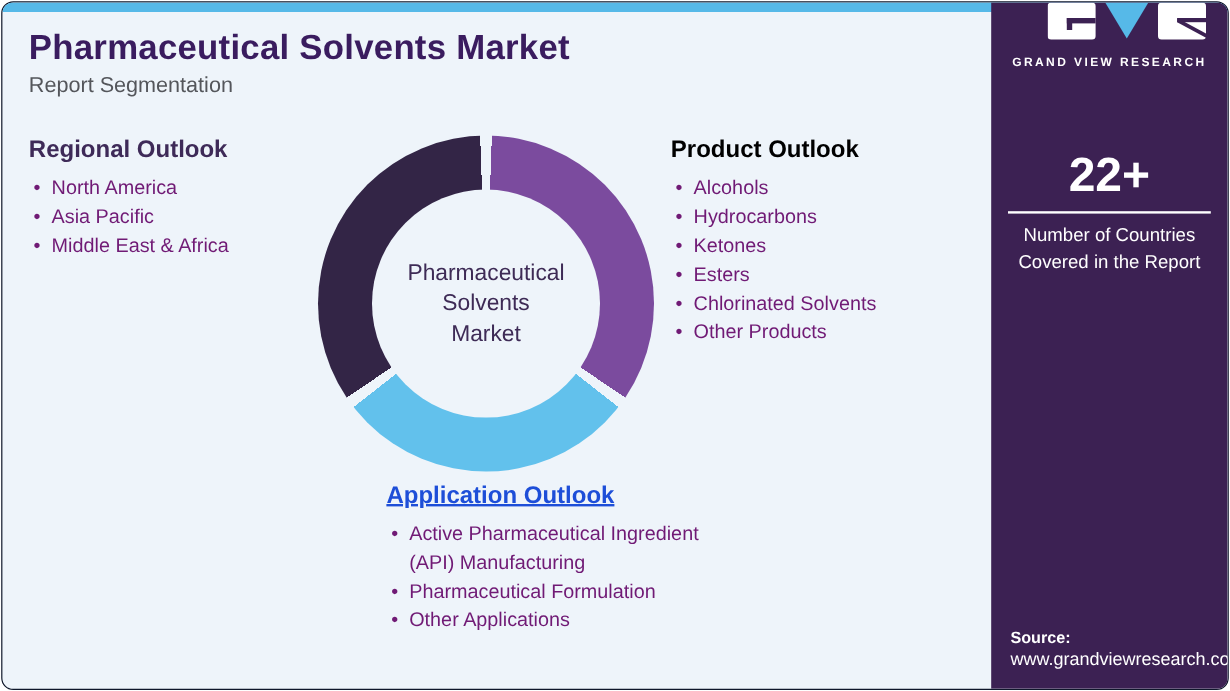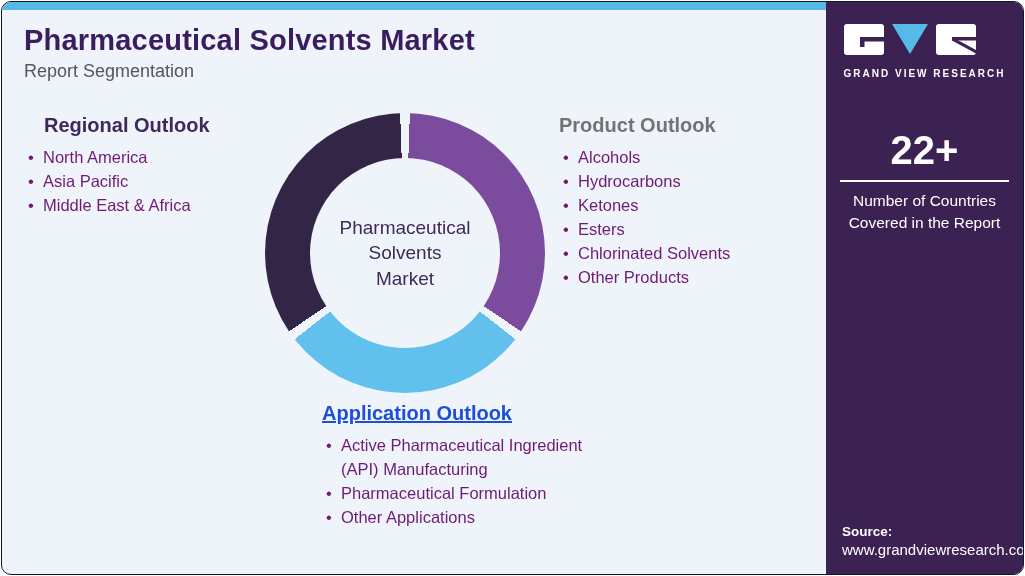--- a/index.html
+++ b/index.html
@@ -17,23 +17,23 @@
   .header { position:absolute; left:22px; top:22px; }
   .page-title { margin:0; font-size:29px; font-weight:800; color:#3a1c5f; letter-spacing:0.2px; }
   .page-subtitle { margin:4px 0 0 0; font-size:18px; color:#54565b; }
 
   
   .section h2 { margin:0 0 8px 0; font-size:20px; font-weight:bold; }
   .section ul { list-style:none; margin:4px; padding:0; font-size:16.5px; color:#701a75; }
   .section li { line-height:24px; padding-left:15px; }
   .section li::before { content:"\2022"; display:inline-block; width:15px; margin-left:-15px; }
   .section-regional { position:absolute; left:22px; top:112px; }
-  .section-regional h2 { color:#3e2a58;margin-left:20px; }
+  .section-regional h2 { color:#3e2a58; }
   .section-product { position:absolute; left:557px; top:112px; }
-  .section-product h2 { color:#737373; }
+  .section-product h2 { color:#000000; }
   .section-application { position:absolute; left:320px; top:400px; width:295px; }
   .section-application h2 { color:#1d4ed8;text-decoration:underline; }
 
   
   .donut {
     position:absolute; left:263px; top:111px; width:280px; height:280px;
     border-radius:50%;
     background:conic-gradient(
       #eef4fa 0deg 2deg,
       #7b4b9e 2deg 124deg,
@@ -50,23 +50,23 @@
     display:flex; align-items:center; justify-content:center; text-align:center;
   }
   .donut-label { width:135px; font-size:19px; line-height:1.35; color:#3e2b56; }
 
   
   .sidebar {
     position:absolute; top:0; right:0; bottom:0; width:197px;
     background:#3c2153; color:#ffffff;
     display:flex; flex-direction:column; align-items:center;
   }
-  .logo { margin-top:22px; text-align:left; }
+  .logo { text-align:right; }
   .logo-text { margin-top:8px; font-size:10px; font-weight:bold; letter-spacing:2px; color:#ffffff; white-space:nowrap; }
-  .stat { margin-top:51px; width:100%; text-align:center; }
+  .stat { margin-top:68px; width:100%; text-align:center; }
   .stat-value { font-size:40px; font-weight:800; line-height:1; }
   .stat-divider { height:2px; background:#ffffff; border:none; margin:10px 14px 8px 14px; }
   .stat-label { font-size:15.5px; line-height:1.4; padding:0 6px; }
   .spacer { flex:1; }
   .source { align-self:flex-start; padding:0 10px 16px 16px; }
   .source-label { font-weight:bold; font-size:13.5px; }
   .source-url { font-size:15px; margin-top:2px; }
 </style>
 </head>
 <body>

